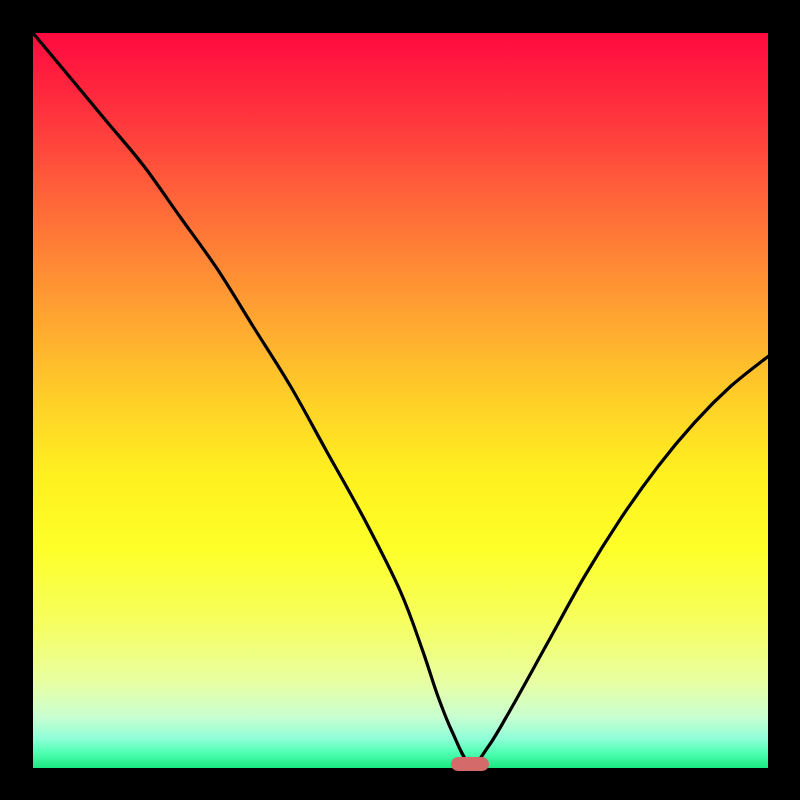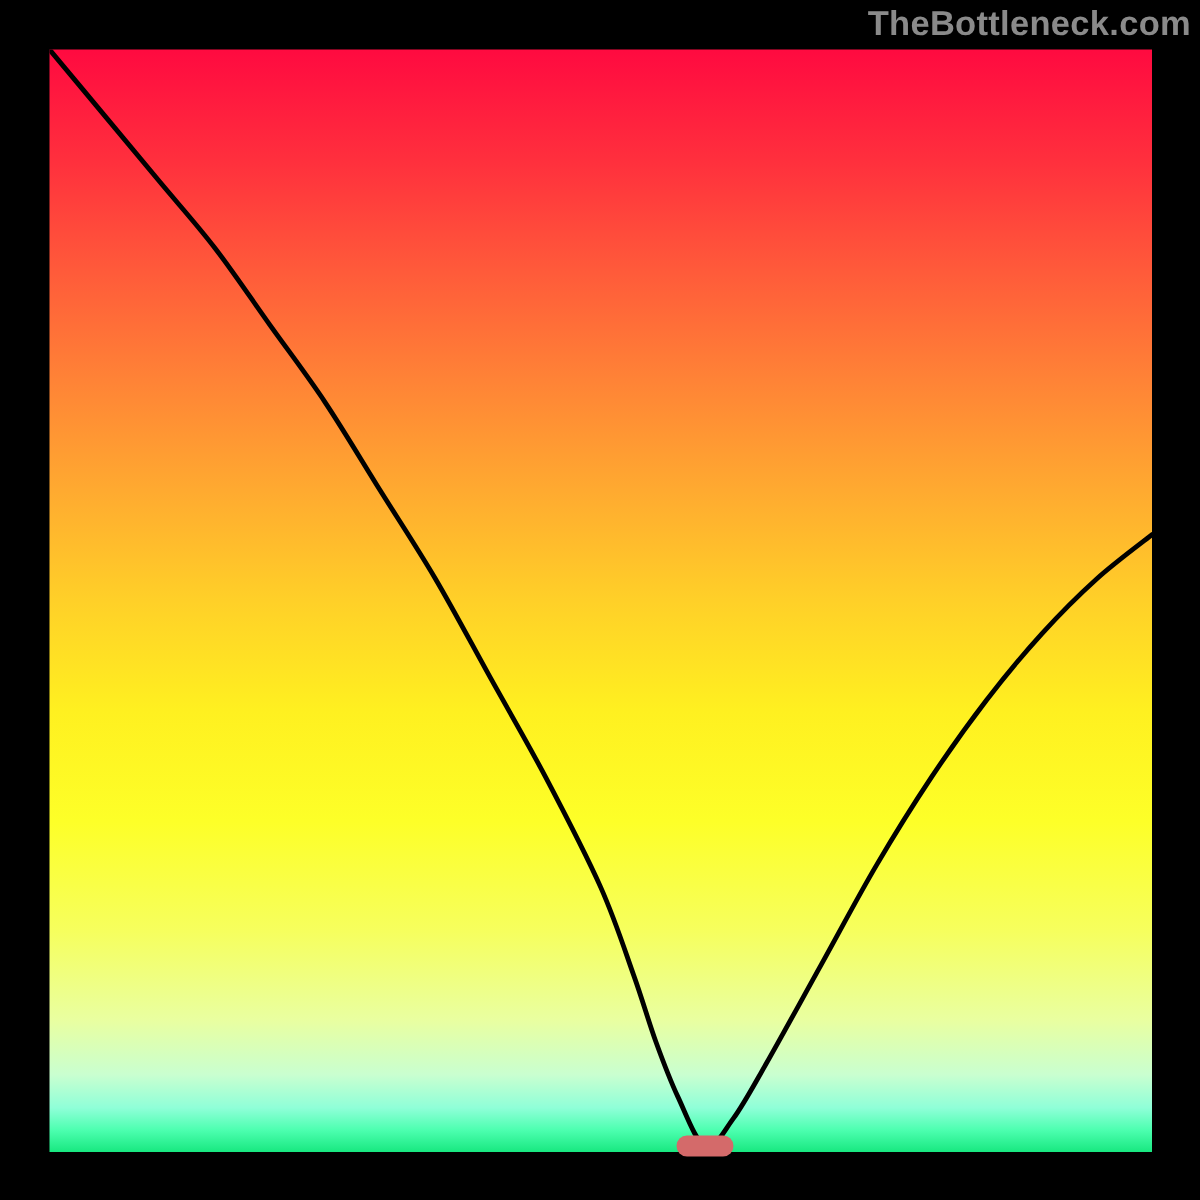--- a/index.html
+++ b/index.html
@@ -74,15 +74,14 @@
   <div class="plot-area">
 
     <svg class="curve-svg" viewBox="0 0 735 735" preserveAspectRatio="none">
       <path id="curve-path" fill="none" stroke="#000" stroke-width="3.2" stroke-linecap="round" stroke-linejoin="round" d="M 0.00 0.00 C 6.13 7.35, 24.50 29.40, 36.75 44.10 C 49.00 58.80, 61.25 73.50, 73.50 88.20 C 85.75 102.90, 98.00 116.38, 110.25 132.30 C 122.50 148.23, 134.75 166.60, 147.00 183.75 C 159.25 200.90, 171.50 216.82, 183.75 235.20 C 196.00 253.57, 208.25 274.40, 220.50 294.00 C 232.75 313.60, 245.00 331.98, 257.25 352.80 C 269.50 373.63, 281.75 396.90, 294.00 418.95 C 306.25 441.00, 318.50 461.83, 330.75 485.10 C 343.00 508.38, 357.70 536.55, 367.50 558.60 C 377.30 580.65, 383.43 600.25, 389.55 617.40 C 395.68 634.55, 399.35 648.02, 404.25 661.50 C 409.15 674.98, 413.44 686.61, 418.95 698.25 C 424.46 709.89, 431.20 728.88, 437.32 731.33 C 443.45 733.78, 448.96 722.14, 455.70 712.95 C 462.44 703.76, 467.95 693.35, 477.75 676.20 C 487.55 659.05, 502.25 632.10, 514.50 610.05 C 526.75 588.00, 539.00 564.72, 551.25 543.90 C 563.50 523.08, 575.75 503.48, 588.00 485.10 C 600.25 466.73, 612.50 449.58, 624.75 433.65 C 637.00 417.73, 649.25 403.03, 661.50 389.55 C 673.75 376.07, 686.00 363.83, 698.25 352.80 C 710.50 341.77, 728.88 328.30, 735.00 323.40"></path>
     </svg>
 
     <div id="marker" class="marker" style="left: 437.325px; top: 731.325px; background: rgb(212, 106, 106);"></div>
 
   </div>
 
-  <div class="watermark">TheBottleneck.com</div>
 
 </div>
 
 </body></html>

